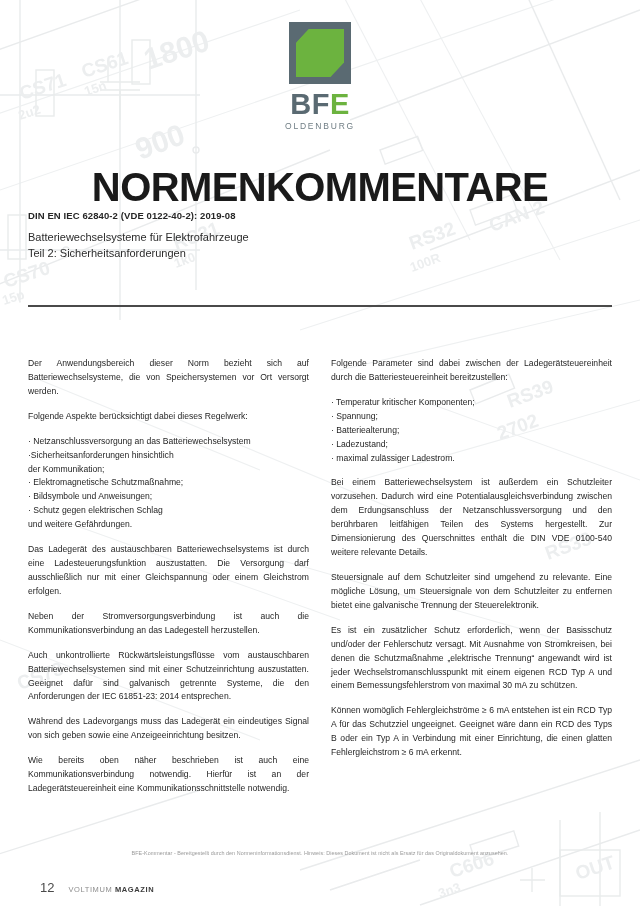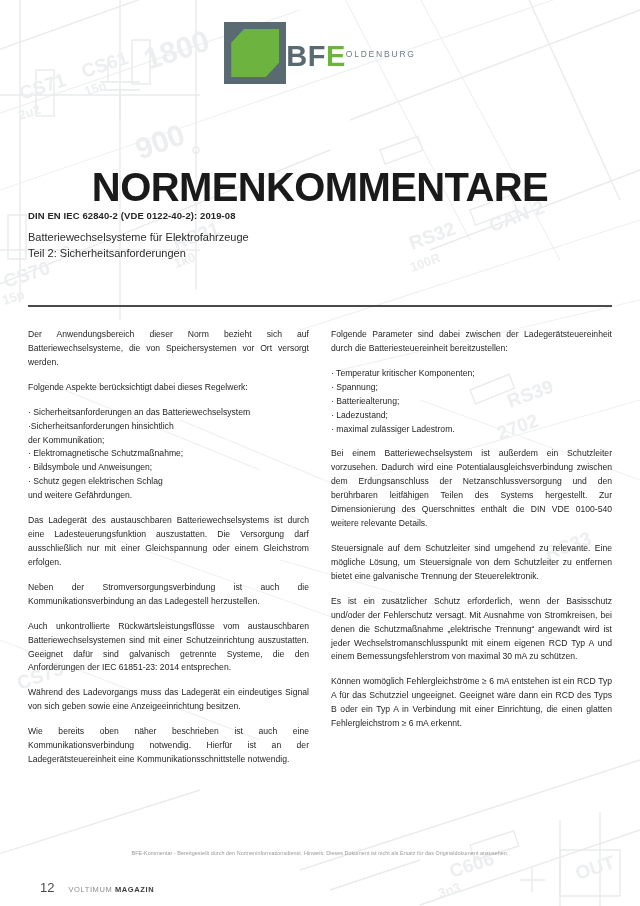--- a/index.html
+++ b/index.html
@@ -47,21 +47,21 @@
     width: 640px;
     height: 906px;
   }
 
   
   .logo-wrap {
     position: absolute;
     left: 0; right: 0;
     top: 22px;
     display: flex;
-    flex-direction: row;
+    flex-direction: column;
     align-items: center;
     justify-content: center;
   }
   .logo-mark {
     position: relative;
     width: 62px;
     height: 62px;
     background: #5a6a72;
   }
   .logo-mark .shape {
@@ -144,20 +144,21 @@
     width: 584px;
     display: flex;
     gap: 22px;
   }
   .col {
     width: 281px;
     font-size: 8.6px;
     line-height: 1.62;
     color: #1f1f1f;
     text-align: justify;
+    margin-top: 29px;
   }
   .col p { margin: 0 0 11px 0; }
   .col .bullets { margin: 0 0 11px 0; padding: 0; list-style: none; }
   .col .bullets li {
     margin: 0;
     text-align: left;
     text-indent: 0;
   }
   .col .tight { margin-bottom: 0; }
 
@@ -291,21 +292,21 @@
     </div>
 
     <div class="rule"></div>
 
     <div class="columns">
 
       <div class="col">
         <p>Der Anwendungsbereich dieser Norm bezieht sich auf Batteriewechselsysteme, die von Speichersystemen vor Ort versorgt werden.</p>
         <p>Folgende Aspekte berücksichtigt dabei dieses Regelwerk:</p>
         <ul class="bullets">
-          <li>· Sicherheitsanforderungen an das Batteriewechselsystem</li>
+          <li>· Netzanschlussversorgung an das Batteriewechselsystem</li>
           <li>·Sicherheitsanforderungen hinsichtlich</li>
           <li> der Kommunikation;</li>
           <li>· Elektromagnetische Schutzmaßnahme;</li>
           <li>· Bildsymbole und Anweisungen;</li>
           <li>· Schutz gegen elektrischen Schlag</li>
           <li> und weitere Gefährdungen.</li>
         </ul>
         <p>Das Ladegerät des austauschbaren Batteriewechselsystems ist durch eine Ladesteuerungsfunktion auszustatten. Die Versorgung darf ausschließlich nur mit einer Gleichspannung oder einem Gleichstrom erfolgen.</p>
         <p>Neben der Stromversorgungsverbindung ist auch die Kommunikationsverbindung an das Ladegestell herzustellen.</p>
         <p>Auch unkontrollierte Rückwärtsleistungsflüsse vom austauschbaren Batteriewechselsystemen sind mit einer Schutzeinrichtung auszustatten. Geeignet dafür sind galvanisch getrennte Systeme, die den Anforderungen der IEC 61851-23: 2014 entsprechen.</p>

